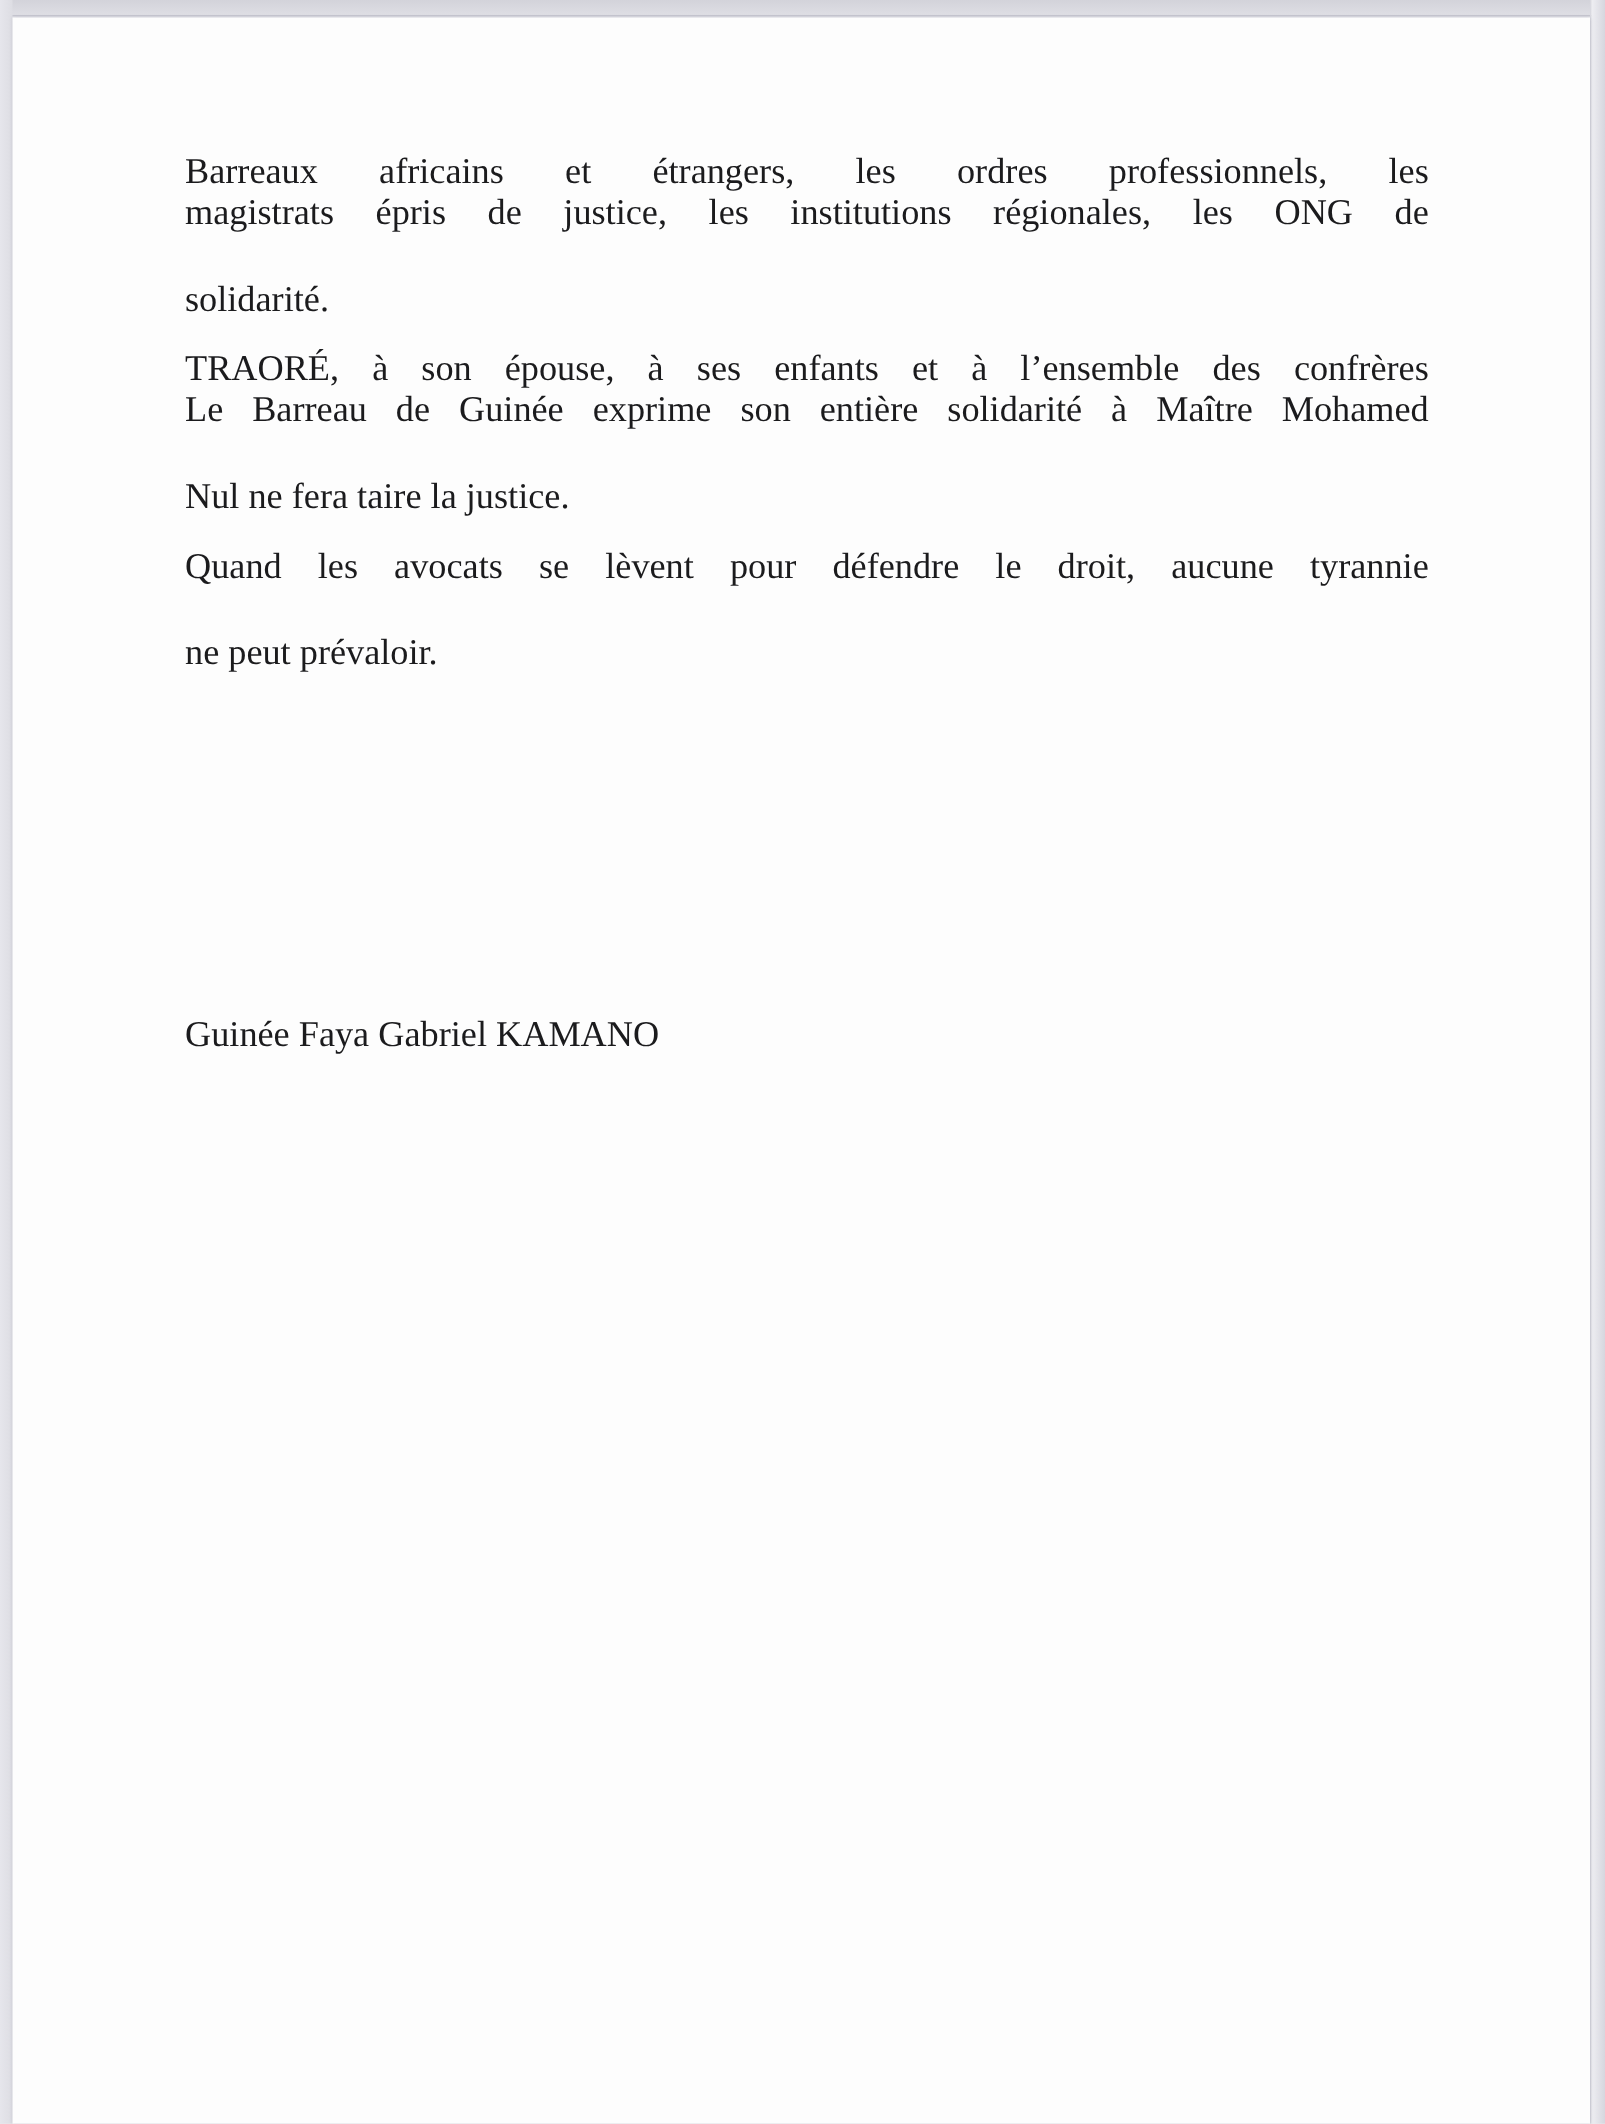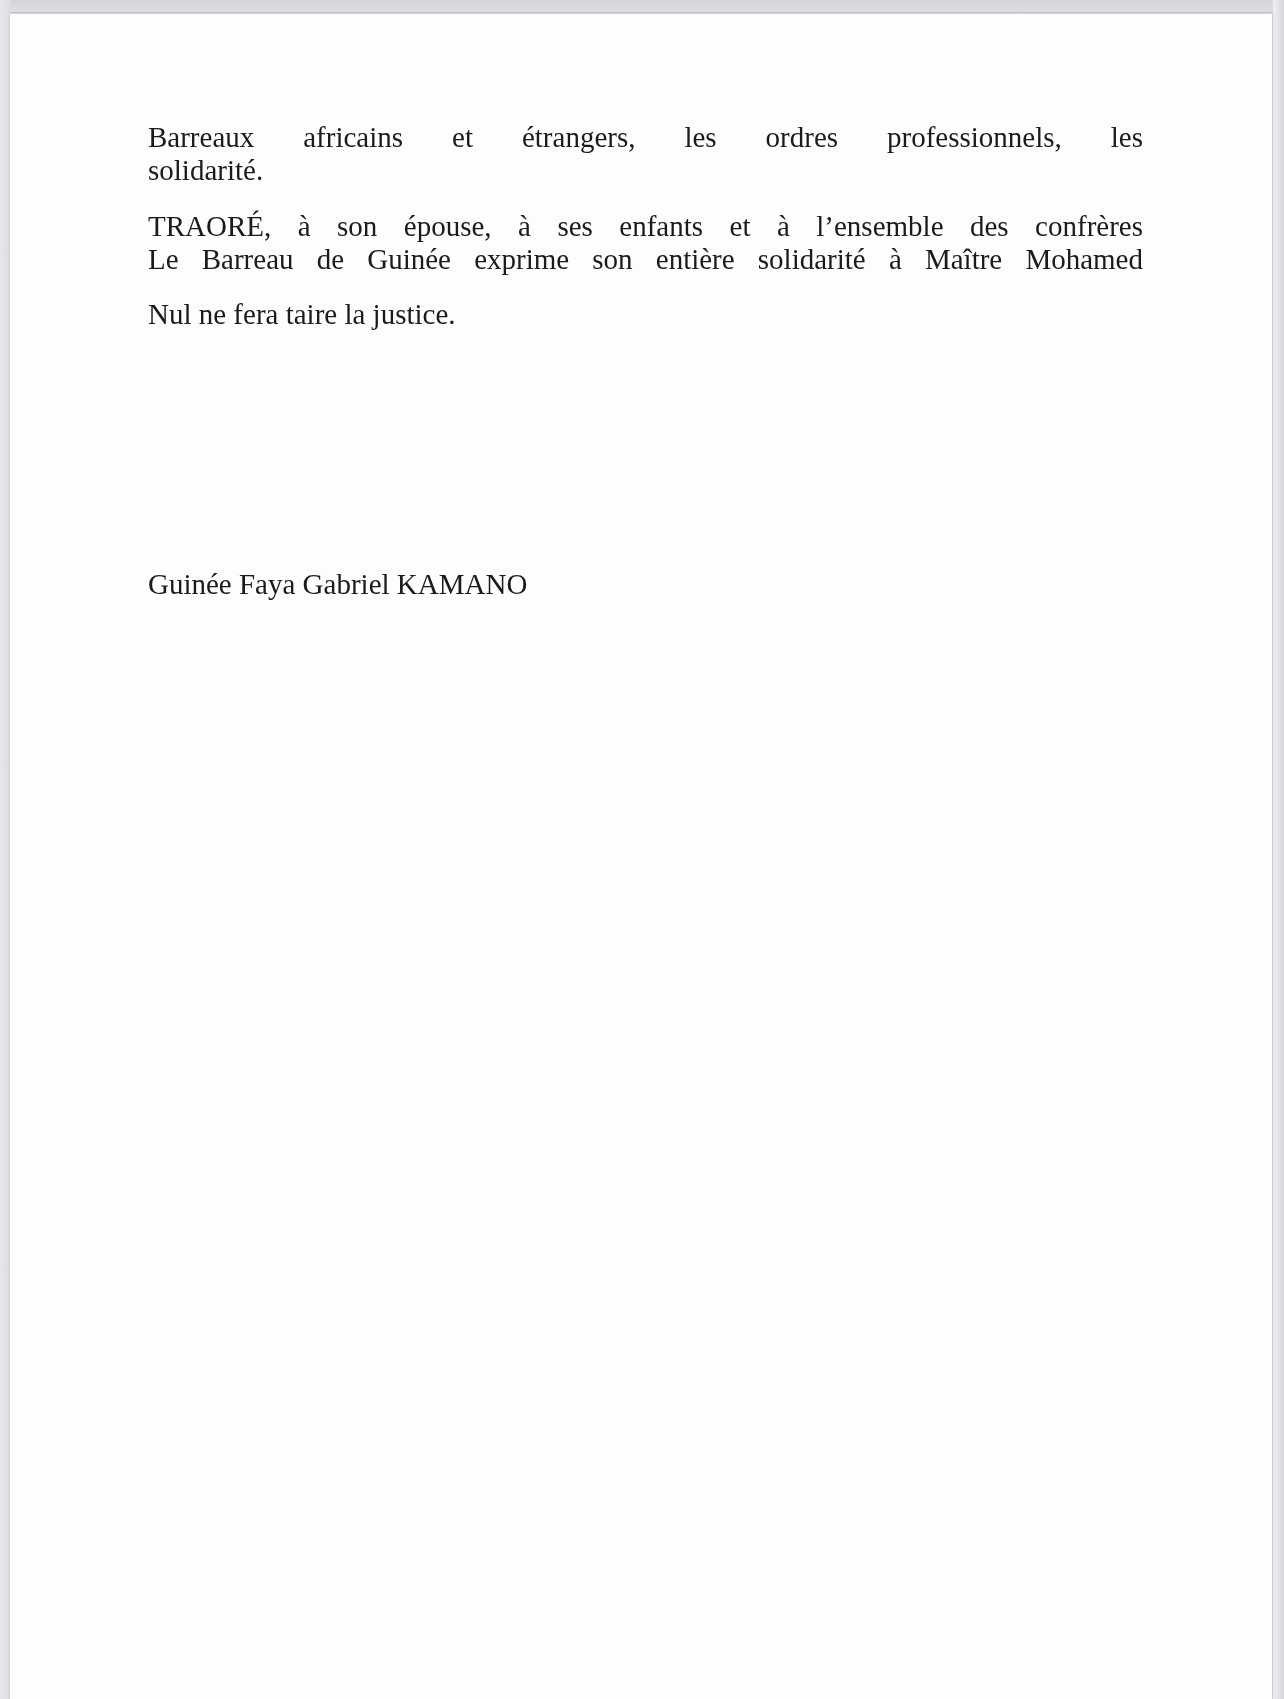--- a/index.html
+++ b/index.html
@@ -36,21 +36,21 @@
     box-shadow:0 0 3px rgba(40,40,60,0.18);
     padding:107px 129px 0 138px;
   }
   .doc{
     font-size:29px;
     line-height:33.3px;
     text-align:justify;
   }
   .para{margin:0 0 22px 0;}
   .line{text-align:justify;text-align-last:justify;}
-  .line.last{text-align-last:left;}
+  .line.last{text-align-last:left;margin-top:36px;}
   .bold{font-weight:400;}
   .underline{
     text-decoration:underline;
     text-decoration-thickness:2px;
     text-underline-offset:5px;
   }
   .pre-space{white-space:pre;}
   .signature-gap{height:215px;}
 </style>
 </head>
@@ -58,32 +58,37 @@
 
 <div class="top-edge"></div>
 <div class="left-edge"></div>
 <div class="right-edge"></div>
 
 <div class="paper">
   <div class="doc">
 
     <div class="para">
       <div class="line">Barreaux africains et étrangers, les ordres professionnels, les</div>
+      <div class="line">magistrats épris de justice, les institutions régionales, les ONG de</div>
       <div class="line last">solidarité.</div>
     </div>
 
     <div class="para">
       <div class="line">TRAORÉ, à son épouse, à ses enfants et à l’ensemble des confrères</div>
       <div class="line">Le Barreau de Guinée exprime son entière solidarité à Maître Mohamed</div>
     </div>
 
     <div class="para bold">
       <div class="line last">Nul ne fera taire la justice.</div>
     </div>
 
+    <div class="para bold">
+      <div class="line">Quand les avocats se lèvent pour défendre le droit, aucune tyrannie</div>
+      <div class="line last">ne peut prévaloir.</div>
+    </div>
 
 
     <div class="signature-gap"></div>
 
     <div class="para bold">
       <div class="line last">Guinée Faya Gabriel KAMANO</div>
     </div>
 
   </div>
 </div>

